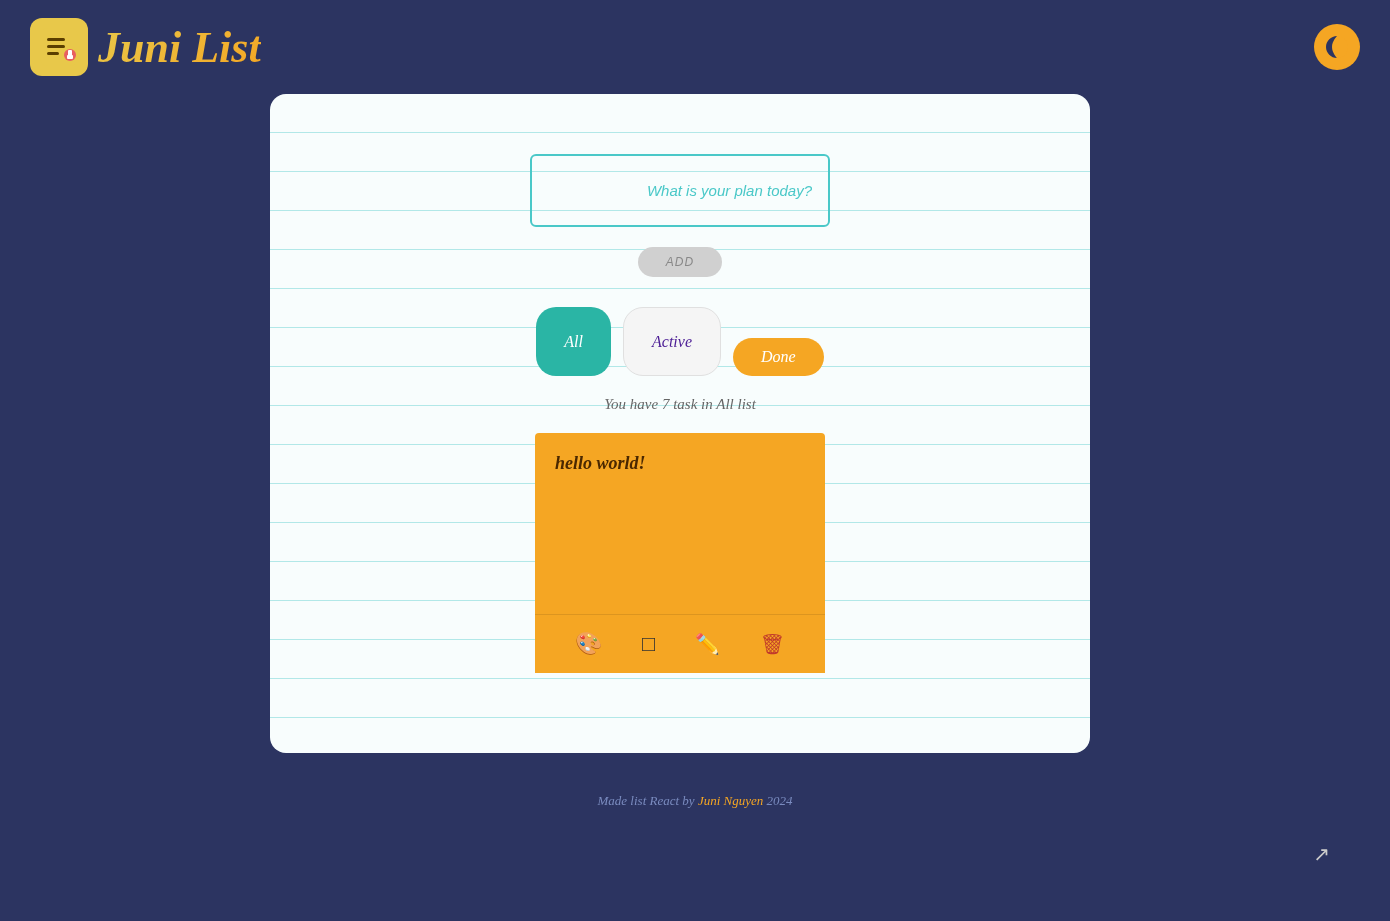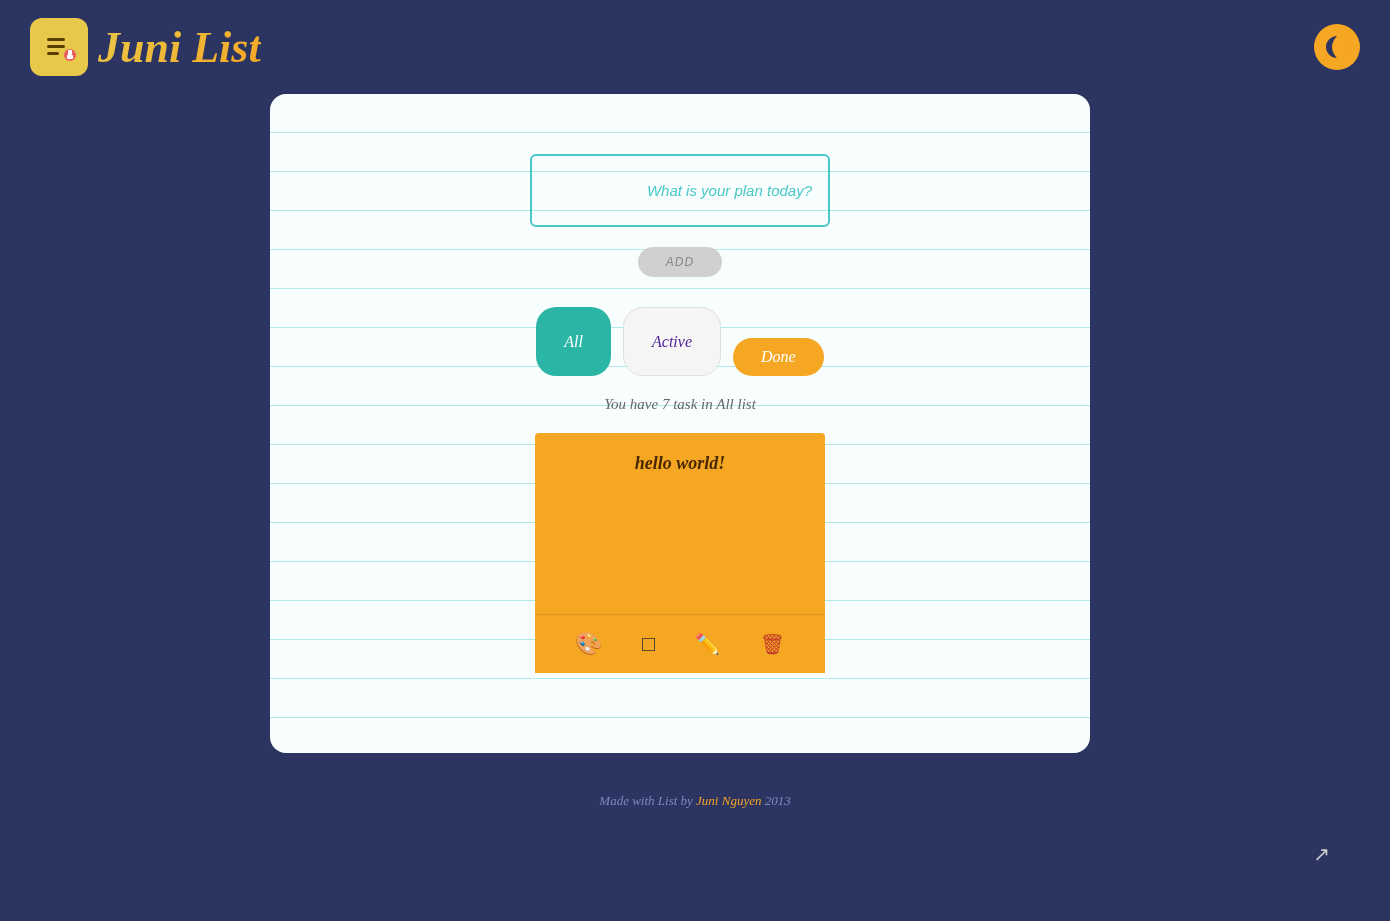--- a/index.html
+++ b/index.html
@@ -180,21 +180,21 @@
       min-height: 240px;
       display: flex;
       flex-direction: column;
     }
 
     .task-card-body {
       flex: 1;
       padding: 20px;
       display: flex;
       align-items: flex-start;
-      justify-content: center;
+      justify-content: flex-start;
     }
 
     .task-title {
       font-style: italic;
       font-weight: bold;
       color: #4a2800;
       font-size: 18px;
       font-family: 'Georgia', serif;
       text-align: center;
     }
@@ -306,17 +306,17 @@
           </div>
         </div>
 
       </div>
     </div>
   </div>
 </main>
 
 <footer class="page-footer">
   <div>
-    <span>Made with List by </span><a href="#">Juni Nguyen</a><span> 2013</span>
+    <span>Made list React by </span><a href="#">Juni Nguyen</a><span> 2024</span>
   </div>
 </footer>
 
 <div class="cursor">↗</div>
 
 </body></html>

